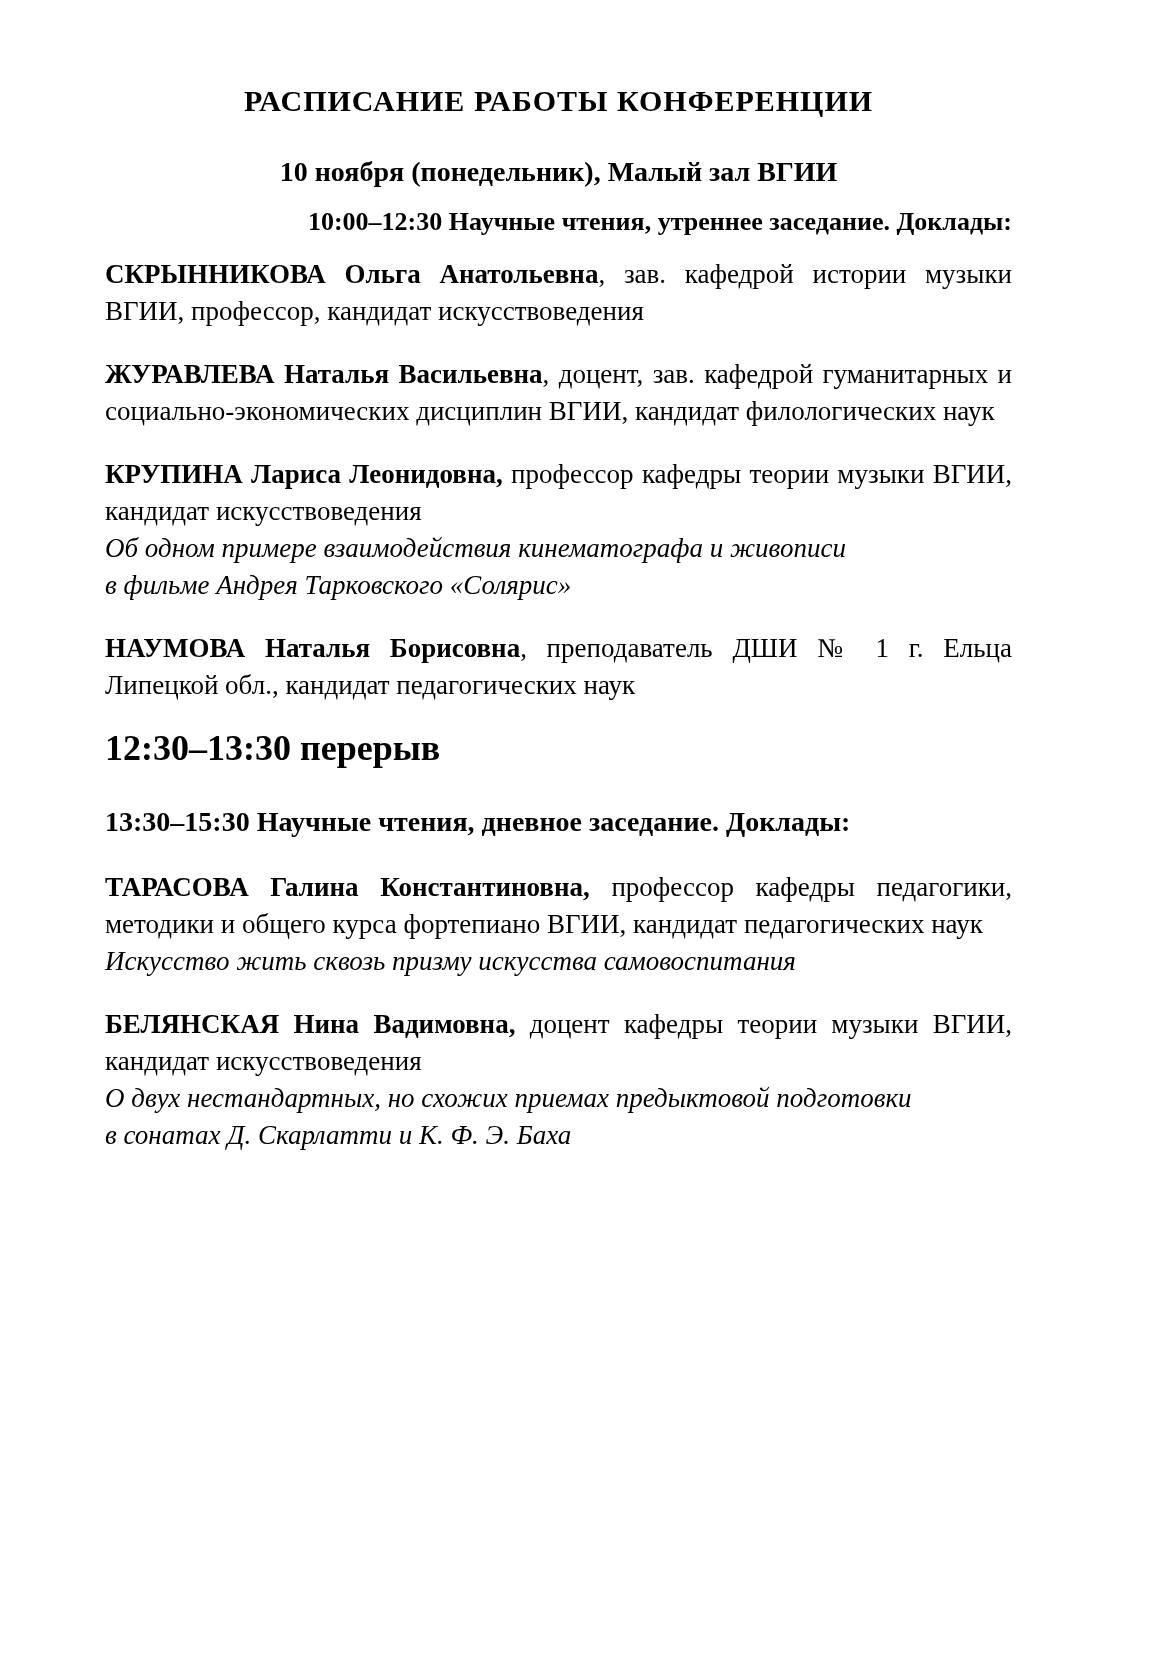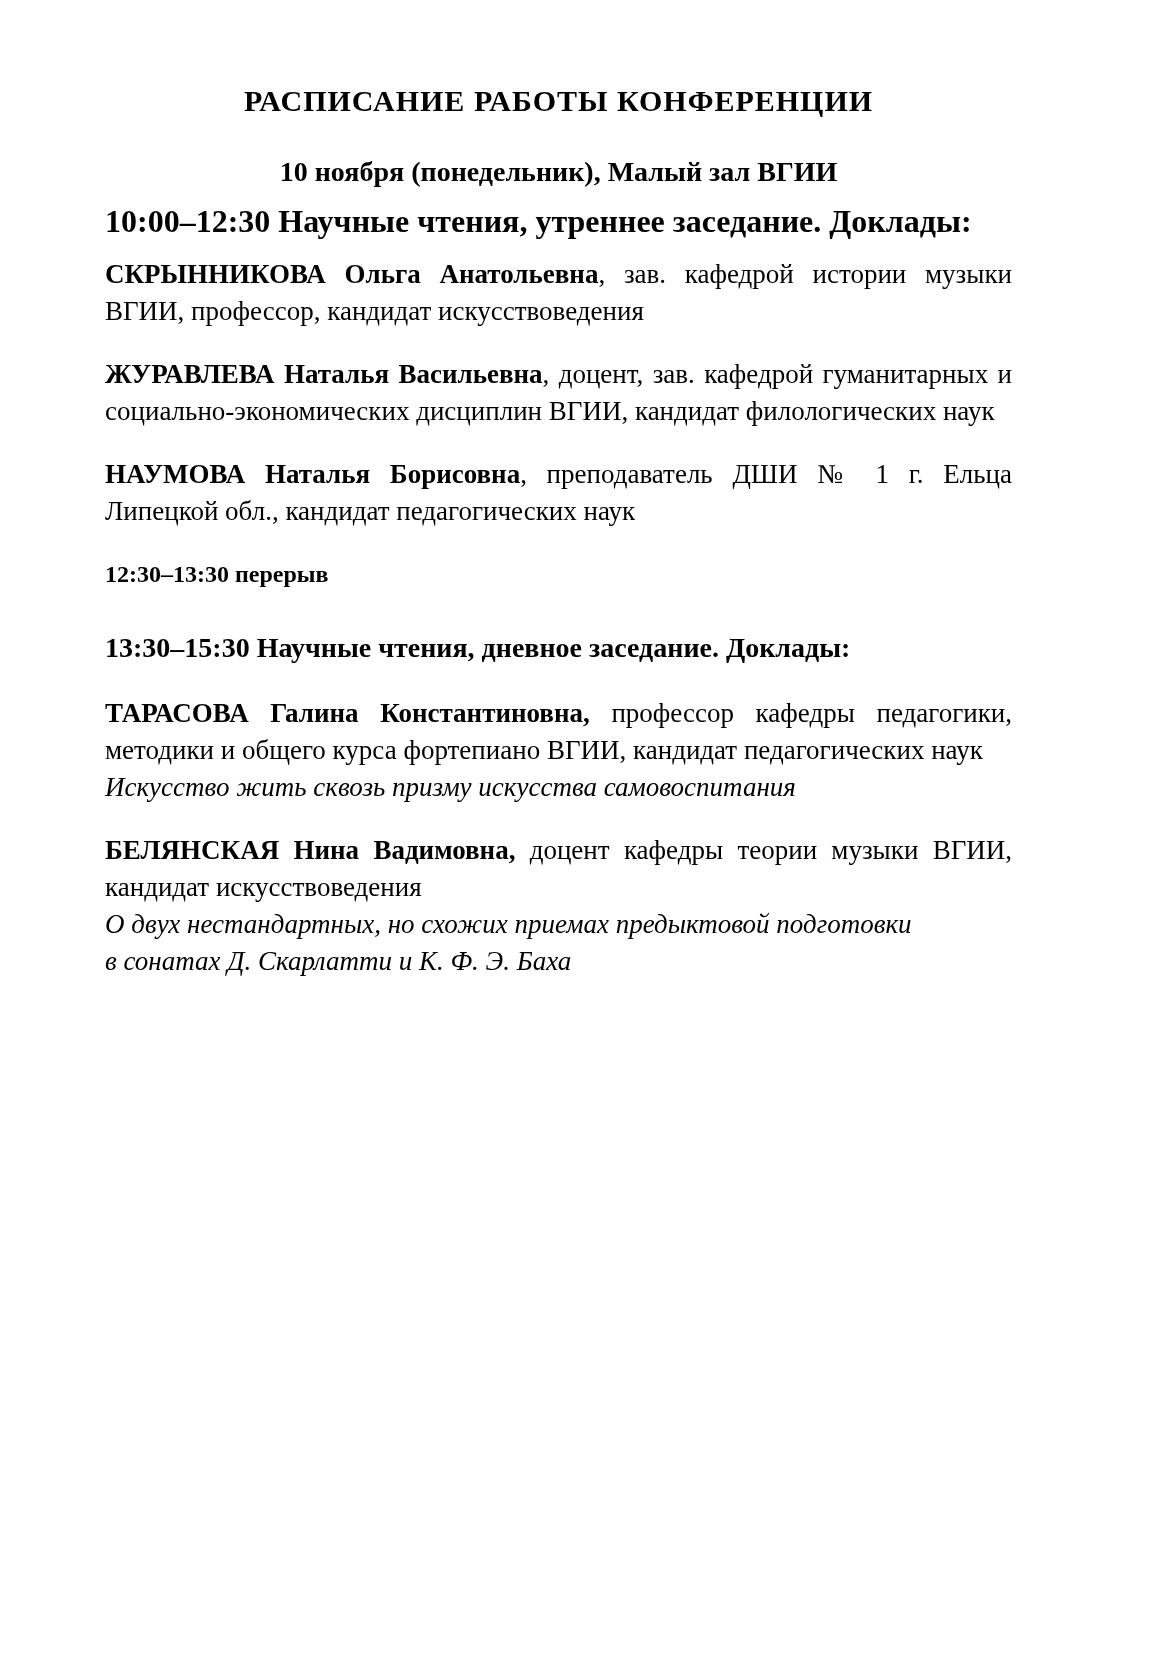--- a/index.html
+++ b/index.html
@@ -30,38 +30,38 @@
     letter-spacing: 1px;
     margin-bottom: 34px;
   }
   .date-line {
     font-size: 28px;
     font-weight: bold;
     text-align: center;
     margin-bottom: 13px;
   }
   .session-header {
-    font-size: 32px;
+    font-size: 26px;
     font-weight: bold;
-    text-align: left;
+    text-align: right;
     margin-bottom: 16px;
   }
   .entry {
     text-align: justify;
     margin-bottom: 26px;
   }
   .entry .name { font-weight: bold; }
   .topic {
     display: block;
     font-style: italic;
     white-space: pre-line;
     text-align: justify;
   }
   .break-line {
-    font-size: 24px;
+    font-size: 36px;
     font-weight: bold;
     text-align: left;
     margin-bottom: 26px;
   }
   .session-header-left {
     font-size: 28px;
     font-weight: bold;
     text-align: left;
     margin-top: 36px;
     margin-bottom: 29px;
@@ -79,20 +79,25 @@
   <p class="session-header">10:00–12:30 Научные чтения, утреннее заседание. Доклады:</p>
 
   <p class="entry">
     <span class="name">СКРЫННИКОВА Ольга Анатольевна</span><span>, зав. кафедрой истории музыки ВГИИ, профессор, кандидат искусствоведения</span>
   </p>
 
   <p class="entry">
     <span class="name">ЖУРАВЛЕВА Наталья Васильевна</span><span>, доцент, зав. кафедрой гуманитарных и социально-экономических дисциплин ВГИИ, кандидат филологических наук</span>
   </p>
 
+  <p class="entry">
+    <span class="name">КРУПИНА Лариса Леонидовна,</span><span> профессор кафедры теории музыки ВГИИ, кандидат искусствоведения</span>
+    <span class="topic">Об одном примере взаимодействия кинематографа и живописи
+в фильме Андрея Тарковского «Солярис»</span>
+  </p>
 
   <p class="entry">
     <span class="name">НАУМОВА Наталья Борисовна</span><span>, преподаватель ДШИ № 1 г. Ельца Липецкой обл., кандидат педагогических наук</span>
   </p>
 
 
   <p class="break-line">12:30–13:30 перерыв</p>
 
   <p class="session-header-left">13:30–15:30 Научные чтения, дневное заседание. Доклады:</p>
 

